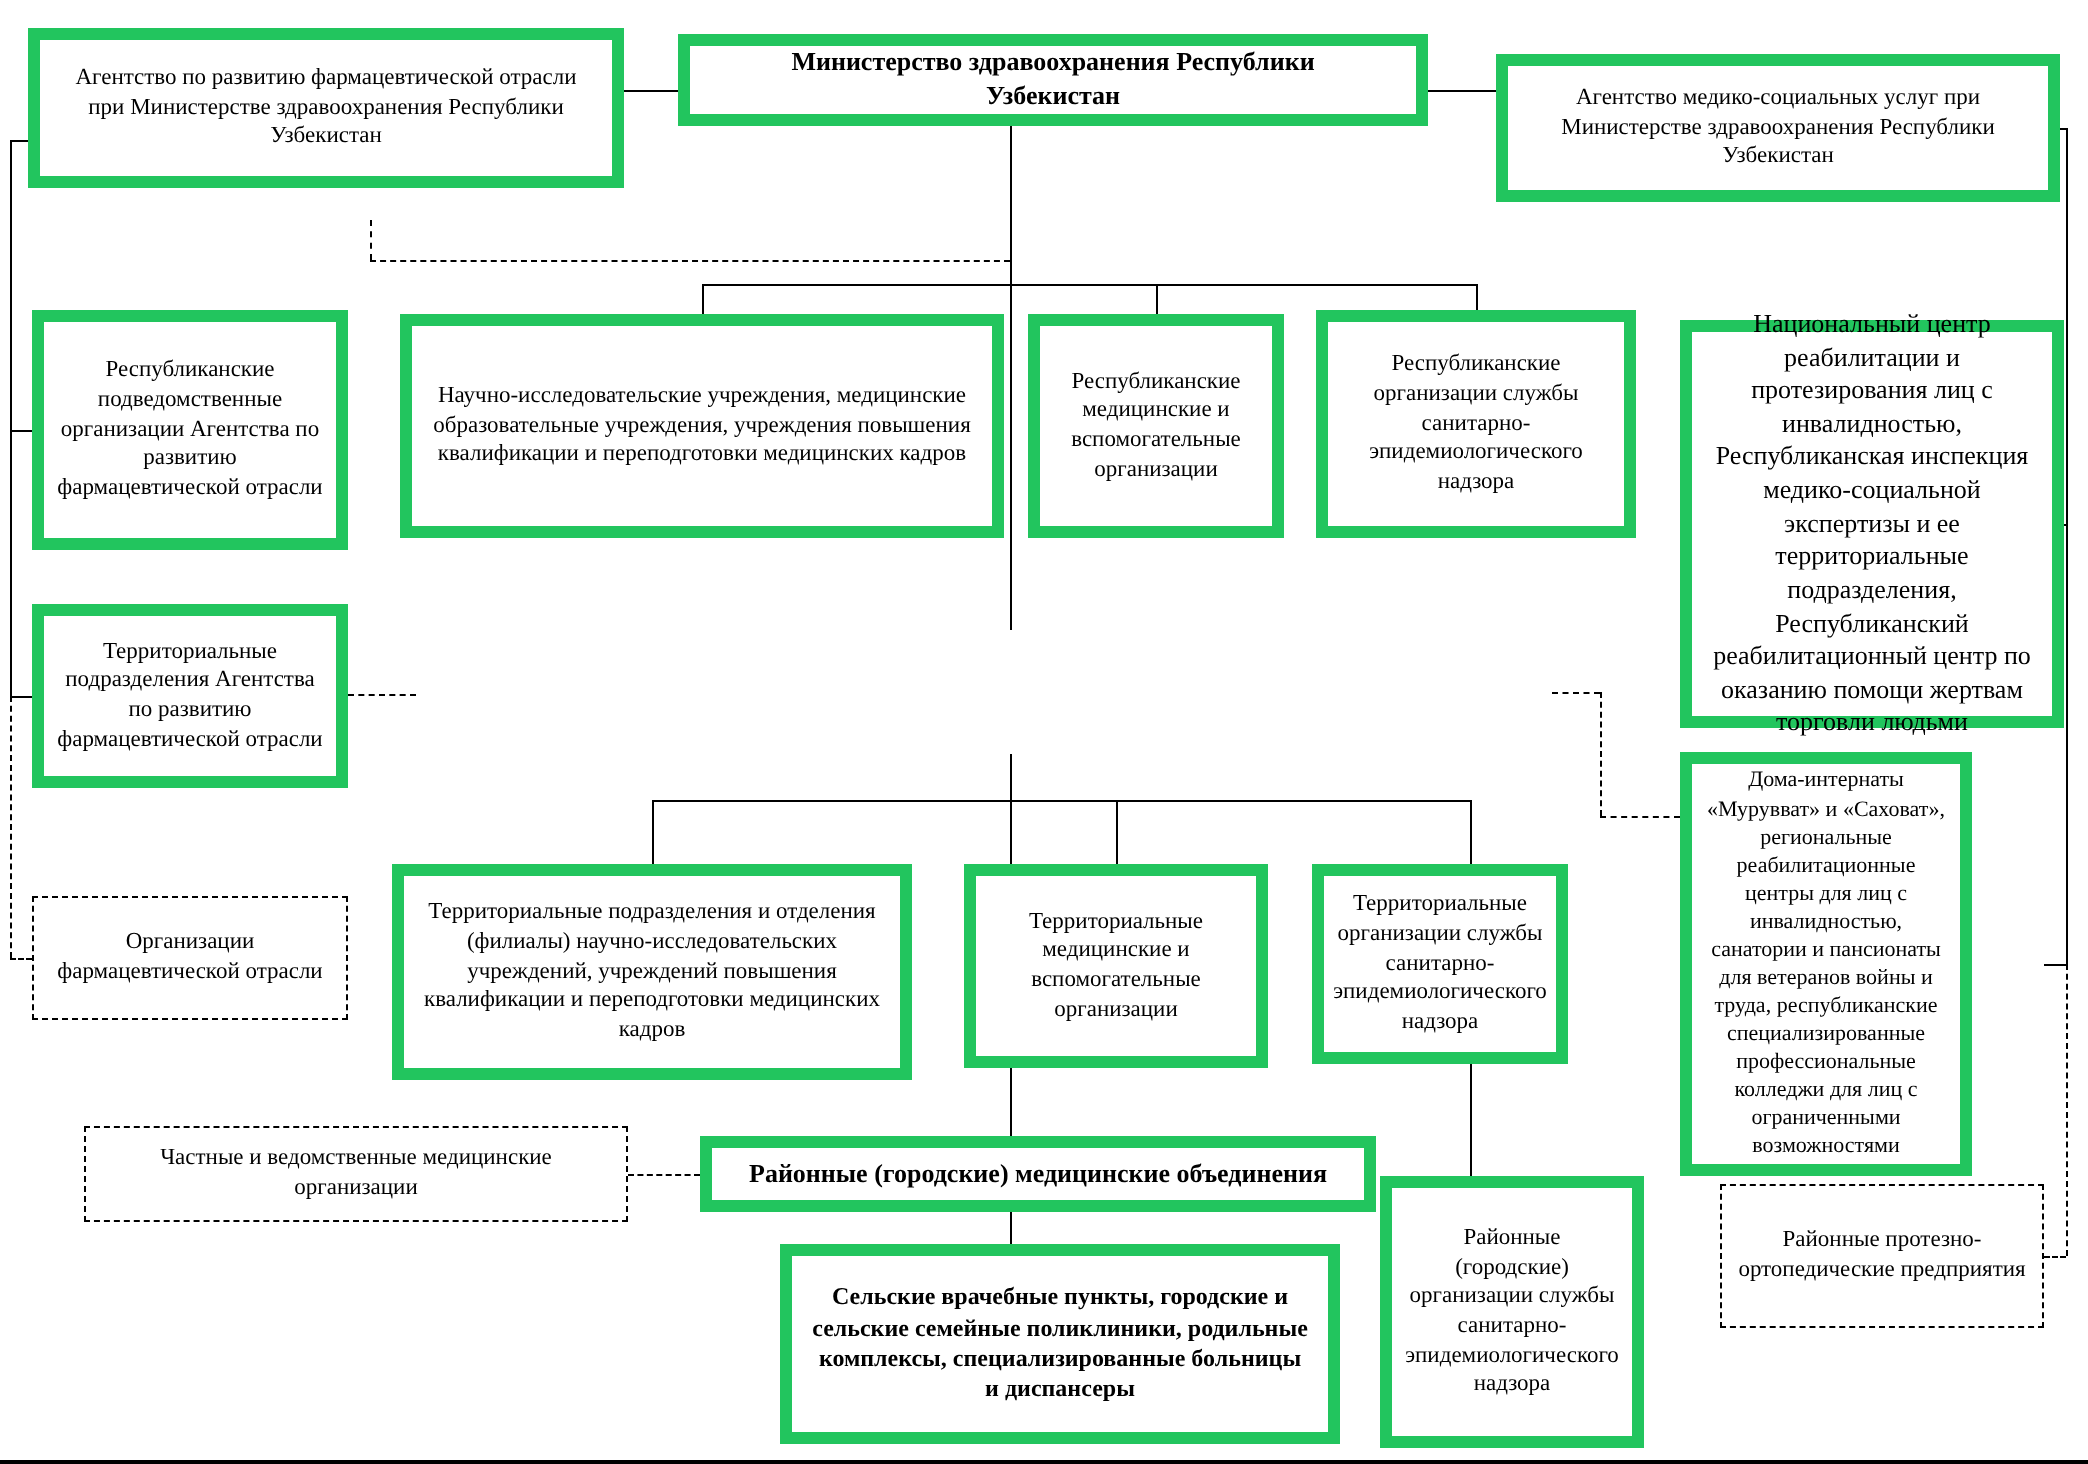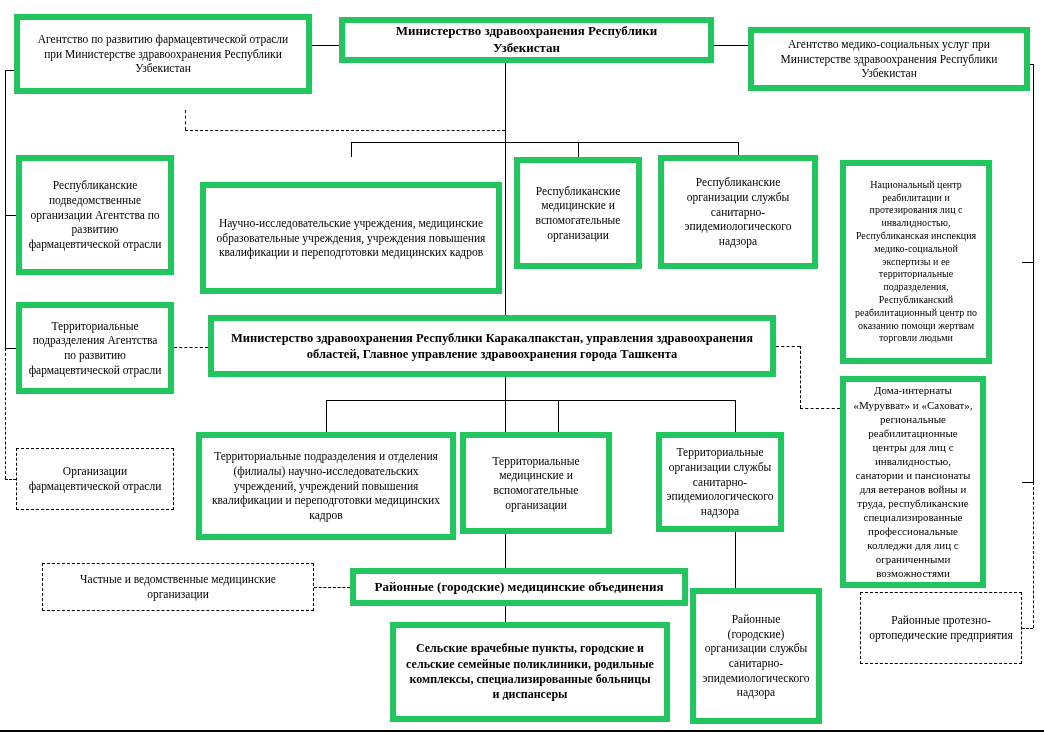--- a/index.html
+++ b/index.html
@@ -26,32 +26,32 @@
     display:flex;align-items:center;justify-content:center;
     text-align:center;
     font-size:11.5px;line-height:1.28;
     padding:2px 6px;
   }
   .node.dashed{border:1px dashed #000;}
   .node.bold{font-weight:700;}
   
   #n-ministry        {left:339px;top:17px; width:375px;height:46px; font-size:13px;   padding:2px 42px;}
   #n-agency-pharma   {left:14px; top:14px; width:298px;height:80px; padding:2px 14px;}
-  #n-agency-medsoc   {left:748px;top:27px; width:282px;height:64px; padding:9px 16px;}
+  #n-agency-medsoc   {left:748px;top:27px; width:282px;height:74px; padding:9px 16px;}
   #n-repub-pharma    {left:16px; top:155px;width:158px;height:120px;}
   #n-terr-pharma     {left:16px; top:302px;width:158px;height:92px;}
   #n-pharma-orgs     {left:16px; top:448px;width:158px;height:62px;}
-  #n-research        {left:200px;top:157px;width:302px;height:112px;padding:2px 4px;margin-top:25px;}
+  #n-research        {left:200px;top:157px;width:302px;height:112px;padding:2px 4px;}
   #n-repub-med       {left:514px;top:157px;width:128px;height:112px;}
   #n-repub-sanepi    {left:658px;top:155px;width:160px;height:114px;}
-  #n-nat-center      {left:840px;top:160px;width:152px;height:204px;font-size:10px;}
+  #n-nat-center      {left:840px;top:160px;width:192px;height:204px;font-size:13px;}
   #n-minkarak        {left:208px;top:315px;width:568px;height:62px; font-size:12.5px;padding:2px 14px;}
   #n-doma            {left:840px;top:376px;width:146px;height:212px;font-size:11px;}
   #n-terr-podrazd    {left:196px;top:432px;width:260px;height:108px;padding:2px 10px;}
-  #n-terr-med        {left:460px;top:432px;width:152px;height:102px;}
+  #n-terr-med        {left:482px;top:432px;width:152px;height:102px;}
   #n-terr-sanepi     {left:656px;top:432px;width:128px;height:100px;}
   #n-private-med     {left:42px; top:563px;width:272px;height:48px;}
   #n-rayon-med       {left:350px;top:568px;width:338px;height:38px; font-size:13px;}
   #n-rayon-sanepi    {left:690px;top:588px;width:132px;height:136px;}
   #n-private-protez  {left:860px;top:592px;width:162px;height:72px;}
   #n-selskie         {left:365px;top:622px;width:280px;height:100px;font-size:12px;padding:2px 10px;margin-left:25px;}
 </style>
 </head>
 <body>
 
@@ -134,23 +134,20 @@
   </div>
 
   <div class="node" id="n-repub-sanepi">
     <span>Республиканские организации службы санитарно-эпидемиологического надзора</span>
   </div>
 
   <div class="node" id="n-nat-center">
     <span>Национальный центр реабилитации и протезирования лиц с инвалидностью, Республиканская инспекция медико-социальной экспертизы и ее территориальные подразделения, Республиканский реабилитационный центр по оказанию помощи жертвам торговли людьми</span>
   </div>
 
-  <div class="node bold" id="n-minkarak">
-    <span>Министерство здравоохранения Республики Каракалпакстан, управления здравоохранения областей, Главное управление здравоохранения города Ташкента</span>
-  </div>
 
   <div class="node" id="n-doma">
     <span>Дома-интернаты «Мурувват» и «Саховат», региональные реабилитационные центры для лиц с инвалидностью, санатории и пансионаты для ветеранов войны и труда, республиканские специализированные профессиональные колледжи для лиц с ограниченными возможностями</span>
   </div>
 
   <div class="node" id="n-terr-podrazd">
     <span>Территориальные подразделения и отделения (филиалы) научно-исследовательских учреждений, учреждений повышения квалификации и переподготовки медицинских кадров</span>
   </div>
 
   <div class="node" id="n-terr-med">

